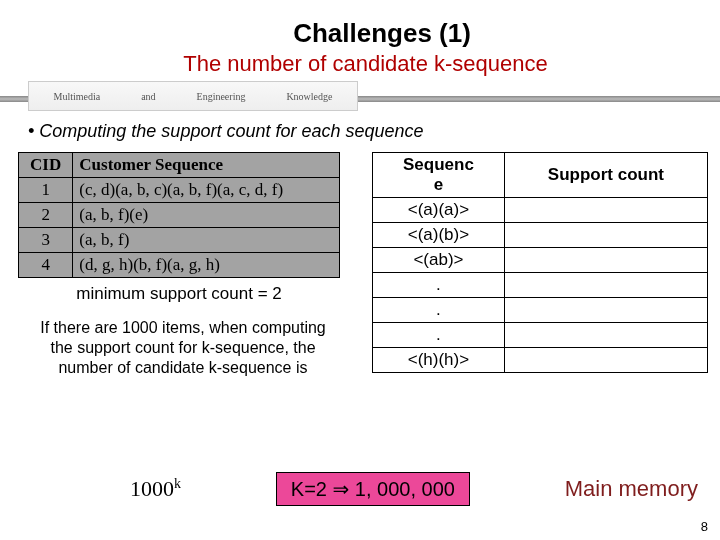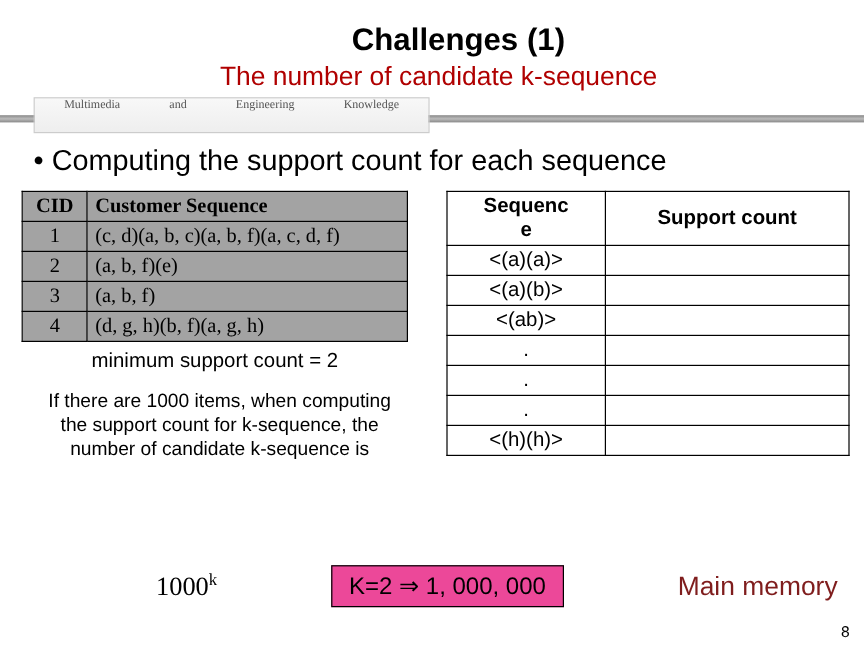--- a/index.html
+++ b/index.html
@@ -37,38 +37,39 @@
     position: absolute;
     left: 28px;
     top: 0;
     width: 330px;
     height: 30px;
     background: linear-gradient(to bottom, #f8f8f8 0%, #eee 100%);
     border: 1px solid #ccc;
     font-size: 10px;
     color: #555;
     display: flex;
-    align-items: flex-start;
+    align-items: center;
     justify-content: space-around;
     padding: 0 4px;
   }
   .divider-logo span { font-family: "Times New Roman", serif; }
   .divider-line {
     position: absolute;
     left: 0;
     right: 0;
     top: 15px;
     height: 6px;
     background: linear-gradient(to bottom, #888 0%, #bbb 50%, #888 100%);
     z-index: -1;
   }
   .bullet-line {
-    font-size: 24px;
+    font-size: 18px;
     margin-left: 28px;
     margin-bottom: 10px;
+    font-style: italic;
   }
   .content-row {
     display: flex;
     align-items: flex-start;
     padding-left: 18px;
     padding-right: 12px;
     gap: 18px;
   }
   .left-col { width: 322px; }
   .right-col { flex: 1; padding-left: 14px; }

